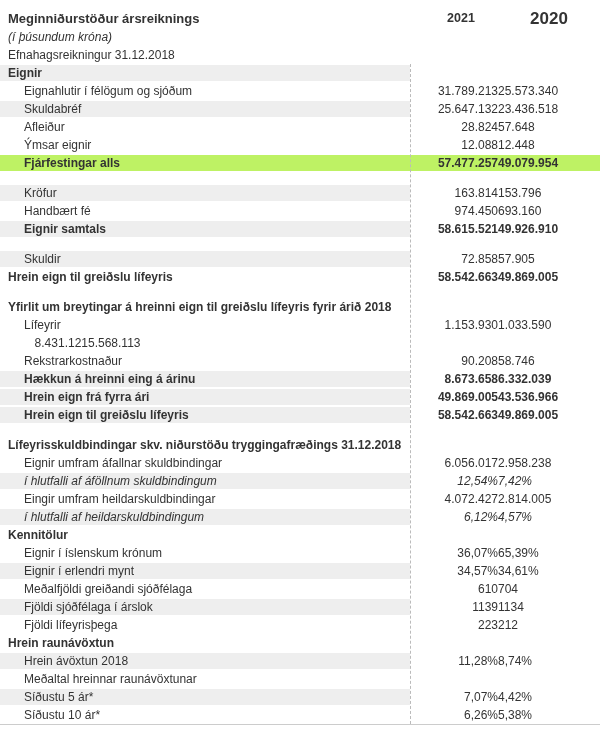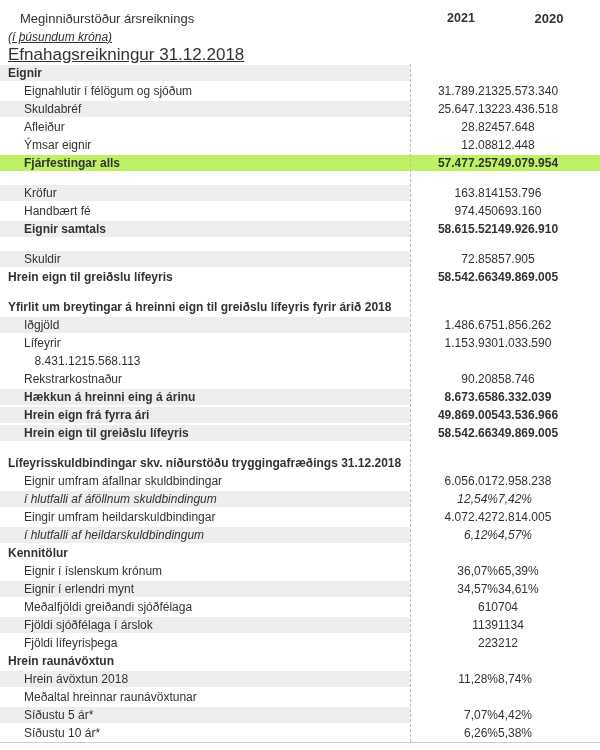--- a/index.html
+++ b/index.html
@@ -7,25 +7,25 @@
     width:600px;height:750px;
     font-family:"Liberation Sans","DejaVu Sans",sans-serif;
     color:#333333;
     -webkit-font-smoothing:antialiased;
   }
   .page{width:600px;height:750px;overflow:hidden;background:#fff;}
 
   
   .report-header{padding-top:9px;}
   .title-row{display:flex;align-items:center;height:19px;line-height:19px;}
-  .title-row .title{flex:1;padding-left:20px;font-weight:normal;font-size:13px;color:#333;}
+  .title-row .title{flex:1;padding-left:8px;font-weight:bold;font-size:13px;color:#333;}
   .title-row .col-h{width:88px;text-align:center;font-weight:bold;font-size:12.5px;}
-  .title-row .col-h2{width:95px;text-align:center;font-weight:bold;font-size:13px;padding-right:7px;box-sizing:border-box;}
-  .subtitle{height:18px;line-height:18px;padding-left:8px;font-style:italic;font-size:12px;text-decoration:underline;}
-  .section-label{height:18px;line-height:18px;padding-left:8px;font-size:17px;text-decoration:underline;}
+  .title-row .col-h2{width:95px;text-align:center;font-weight:bold;font-size:17px;padding-right:7px;box-sizing:border-box;}
+  .subtitle{height:18px;line-height:18px;padding-left:8px;font-style:italic;font-size:12px;}
+  .section-label{height:18px;line-height:18px;padding-left:8px;font-size:12px;}
 
   
   .table{position:relative;border-bottom:1px solid #cccccc;}
   .divider{
     position:absolute;left:410px;top:0;bottom:0;width:0;
     border-left:1px dashed #bbbbbb;
     pointer-events:none;
   }
   .row{display:flex;height:18px;line-height:18px;font-size:12px;}
   .row .cell{box-sizing:border-box;white-space:nowrap;overflow:hidden;}
@@ -130,25 +130,20 @@
     <span class="cell v1">58.542.663</span>
     <span class="cell v2">49.869.005</span>
   </div>
 <div class="spacer"></div>
   <div class="row i0 bold">
     <span class="cell label">Yfirlit um breytingar á hreinni eign til greiðslu lífeyris fyrir árið 2018</span>
     <span class="cell v1"></span>
     <span class="cell v2"></span>
   </div>
 
-  <div class="row i1 shaded">
-    <span class="cell label">Iðgjöld</span>
-    <span class="cell v1">1.486.675</span>
-    <span class="cell v2">1.856.262</span>
-  </div>
 
   <div class="row i1">
     <span class="cell label">Lífeyrir</span>
     <span class="cell v1">1.153.930</span>
     <span class="cell v2">1.033.590</span>
   </div>
 
   <div class="row i1 shaded">
     <span class="cell v1">8.431.121</span>
     <span class="cell v2">5.568.113</span>

